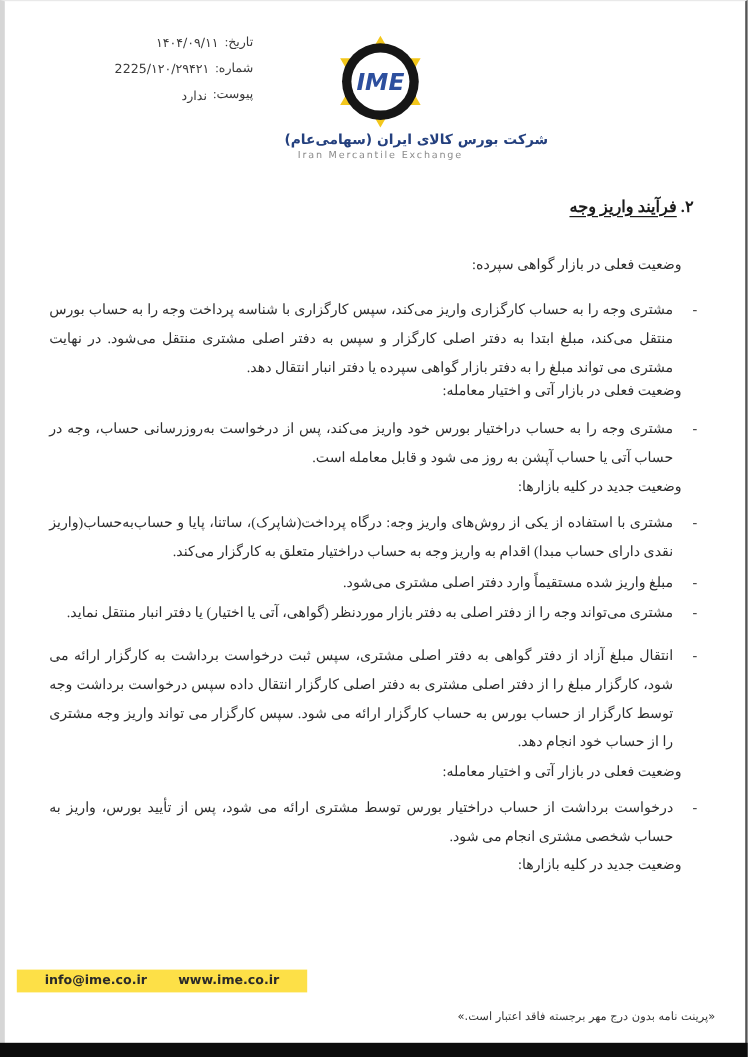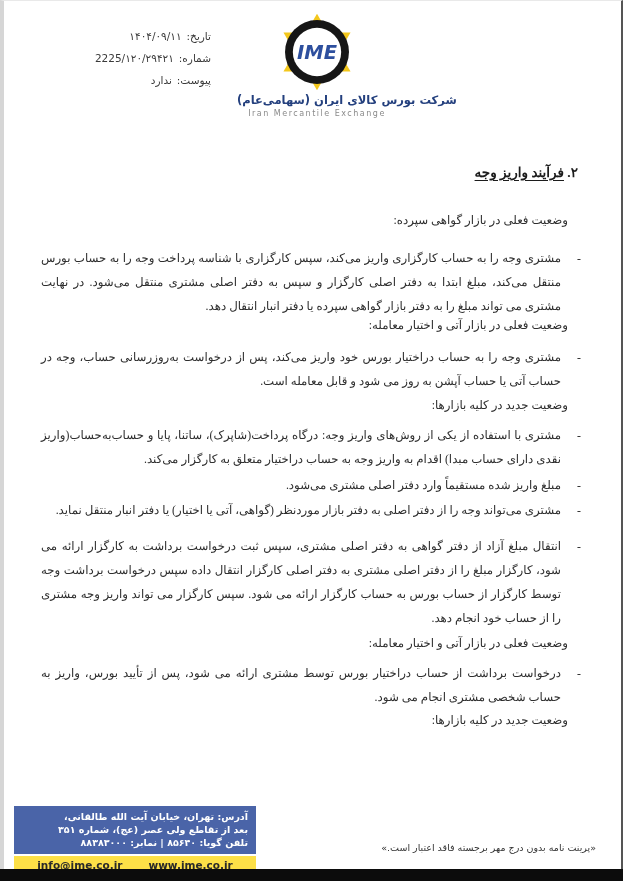--- a/index.html
+++ b/index.html
@@ -2,24 +2,24 @@
 <html lang="fa"><head>
 <meta charset="utf-8">
 <style>
   html,body{margin:0;padding:0;background:#ffffff;}
   body{width:623px;height:881px;overflow:hidden;font-family:"DejaVu Sans",sans-serif;}
   .page{position:relative;width:623px;height:881px;background:#fff;box-sizing:border-box;
         border-left:4px solid #d6d6d6;border-top:1px solid #e9e9e9;border-right:2px solid #555;}
   
   .meta{position:absolute;top:24px;left:35px;width:172px;direction:rtl;color:#3a3a3a;}
   .meta-row{display:flex;gap:5px;justify-content:flex-start;font-size:10.5px;line-height:22px;}
-  .meta-label{color:#3a3a3a;}
+  .meta-label{color:#3a3a3a;font-family:Liberation Serif, serif;}
   .meta-value{color:#3a3a3a;letter-spacing:.3px;text-align:center;}
   
-  .logo-block{position:absolute;top:12px;left:233px;width:160px;text-align:center;}
+  .logo-block{position:absolute;top:28px;left:233px;width:160px;text-align:center;}
   .logo-svg{width:78px;height:78px;display:block;margin:0 auto;}
   .company-fa{font-size:11.5px;font-weight:bold;color:#24407e;margin-top:2px;white-space:nowrap;}
   .company-en{font-size:8px;color:#8a8a8a;letter-spacing:1.5px;margin-top:2px;white-space:nowrap;}
   
   .content{position:absolute;top:163px;left:37px;right:25px;direction:rtl;color:#2e2e2e;font-family:Liberation Serif, serif;}
   .sec-heading{font-size:13.5px;font-weight:bold;color:#1c1c1c;line-height:18px;padding-right:18px;margin:0;}
   .sec-title{text-decoration:underline;text-underline-offset:3px;}
   .label{font-size:11.8px;line-height:14px;padding-right:28px;margin:0;}
   .bullet{display:flex;gap:13px;padding-right:12px;margin:0;font-size:11.8px;line-height:24px;}
   .bullet .marker{flex:0 0 10px;text-align:center;}
@@ -118,25 +118,20 @@
 
     <div class="bullet mt11">
       <span class="marker">-</span>
       <span class="btext">درخواست برداشت از حساب دراختیار بورس توسط مشتری ارائه می شود، پس از تأیید بورس، واریز به حساب شخصی مشتری انجام می شود.</span>
     </div>
 
     <p class="label mt4">وضعیت جدید در کلیه بازارها:</p>
   </div>
 
   <div class="address">
-    <div class="address-blue">
-      <div>آدرس: تهران، خیابان آیت الله طالقانی،</div>
-      <div>بعد از تقاطع ولی عصر (عج)، شماره ۳۵۱</div>
-      <div>تلفن گویا: ۸۵۶۴۰ | نمابر: ۸۸۳۸۳۰۰۰</div>
-    </div>
     <div class="address-strip">
       <span>info@ime.co.ir</span>
       <span>www.ime.co.ir</span>
     </div>
   </div>
 
   <div class="footnote">«پرینت نامه بدون درج مهر برجسته فاقد اعتبار است.»</div>
 
   <div class="bottom-bar"></div>
 </div>

